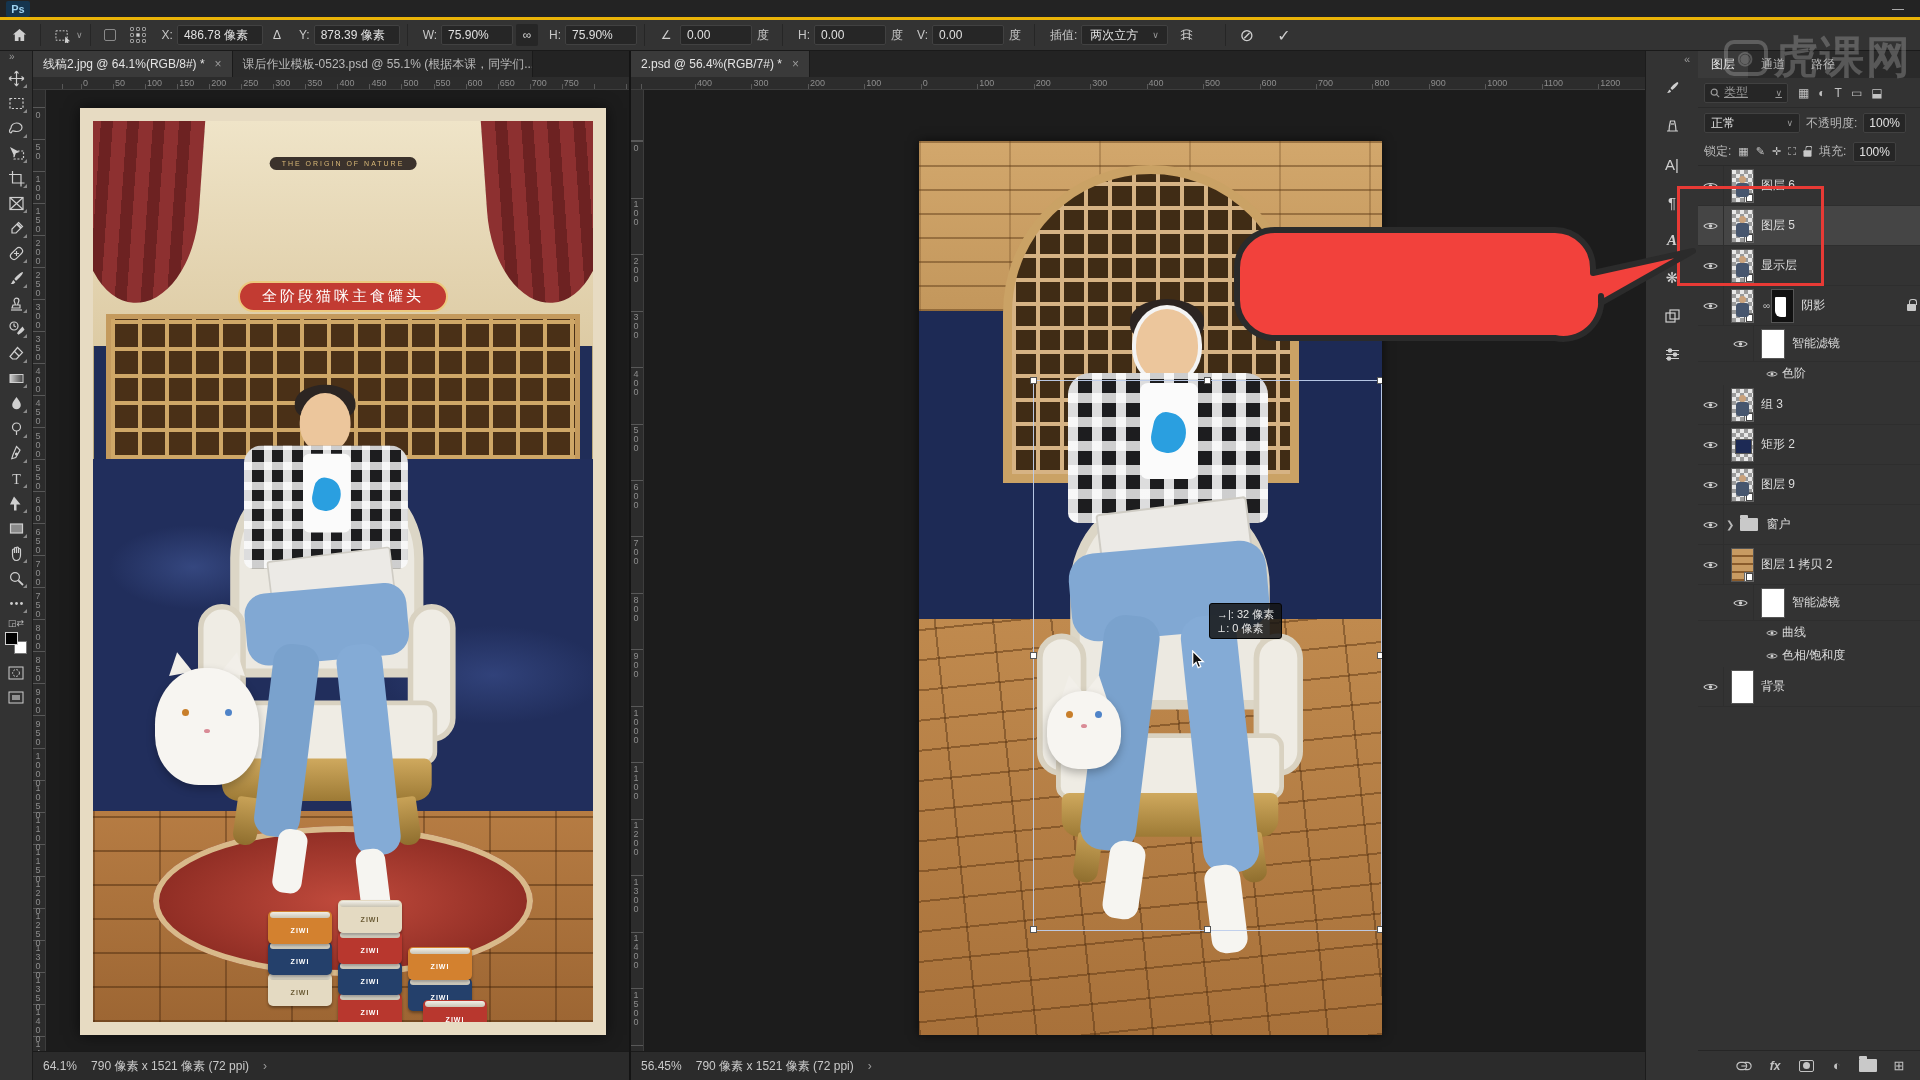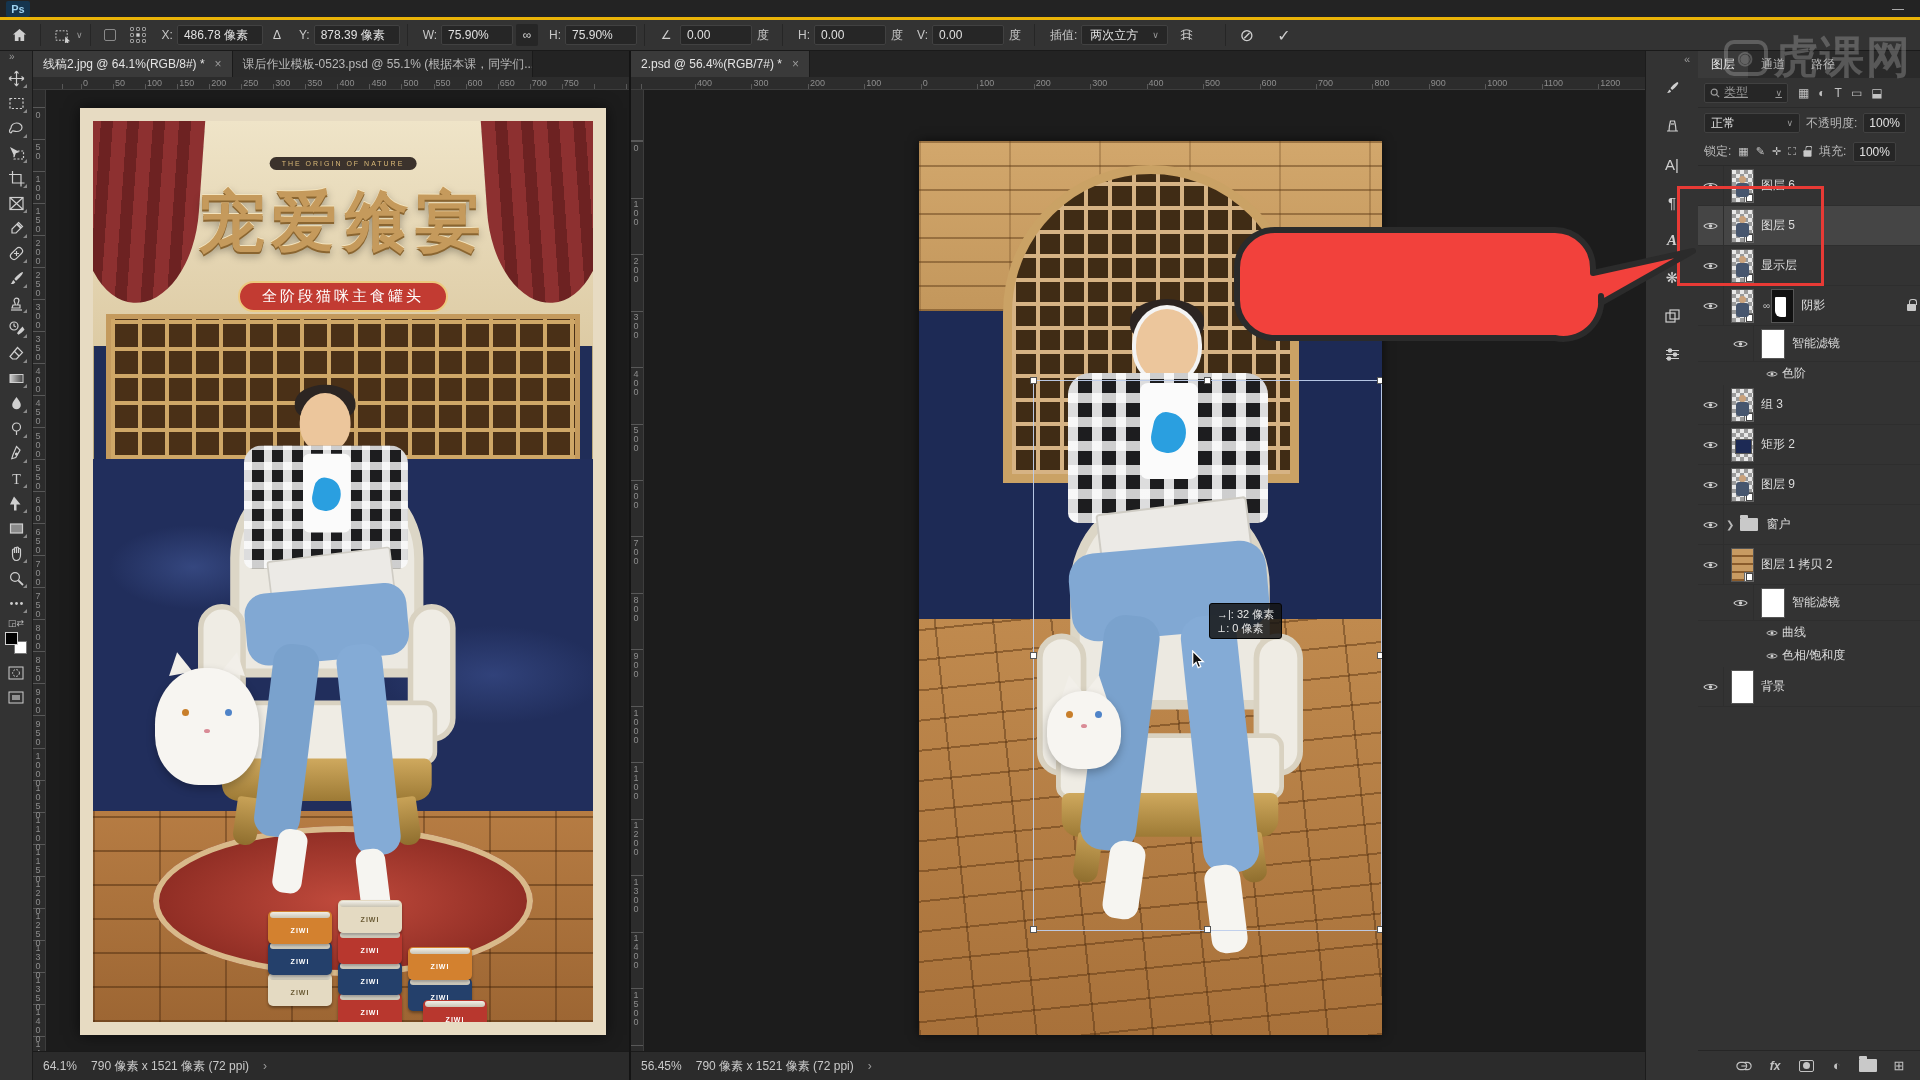--- a/index.html
+++ b/index.html
@@ -526,21 +526,20 @@
       <span class="rlabel" style="top: 917.4px;">1400</span>
       <span class="rlabel" style="top: 949.45px;">1450</span>
     </div>
   <div class="content" id="content-left">
     <div id="poster">
       <div class="topwall"></div>
       <div class="lattice"></div>
       <div class="curtain l"></div>
       <div class="curtain r"></div>
       <div class="banner">THE ORIGIN OF NATURE</div>
-      <div class="title">宠爱飨宴</div>
       <div class="ribbon">全阶段猫咪主食罐头</div>
       <div class="navywall"></div>
       <div class="floor"></div>
       <div class="carpet"></div>
       <div class="chair" style="left:105px;top:345px;width:280px;height:420px;transform:scale(.92);transform-origin:top left;">
         <div class="back"></div>
           <div class="arm l"></div>
           <div class="arm r"></div>
         <div class="seat"></div>
           <div class="base"></div>

